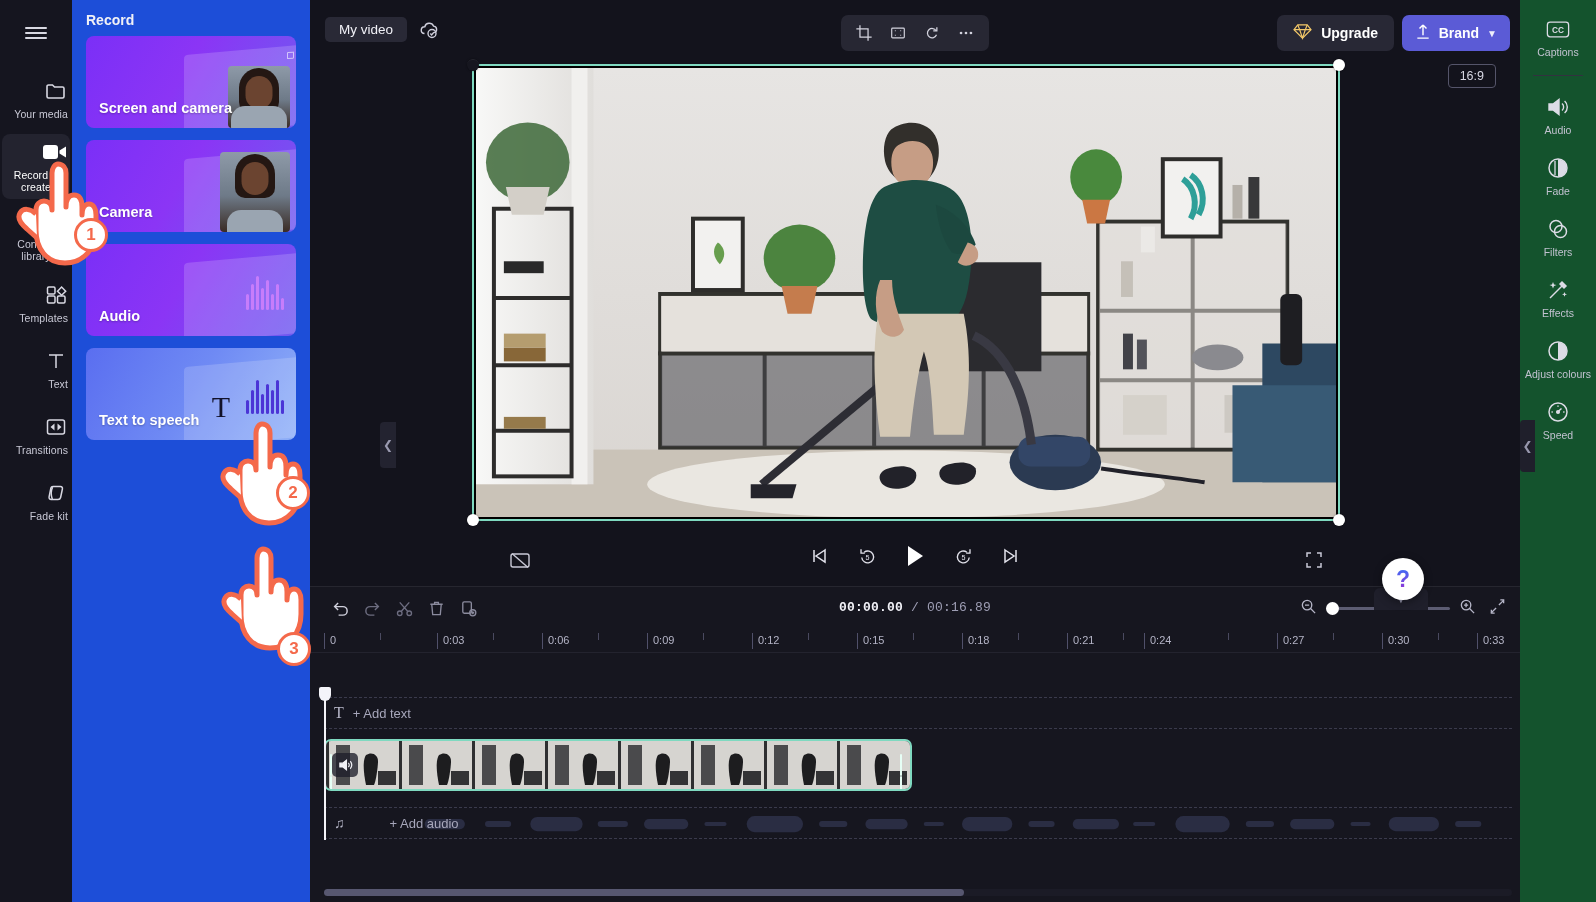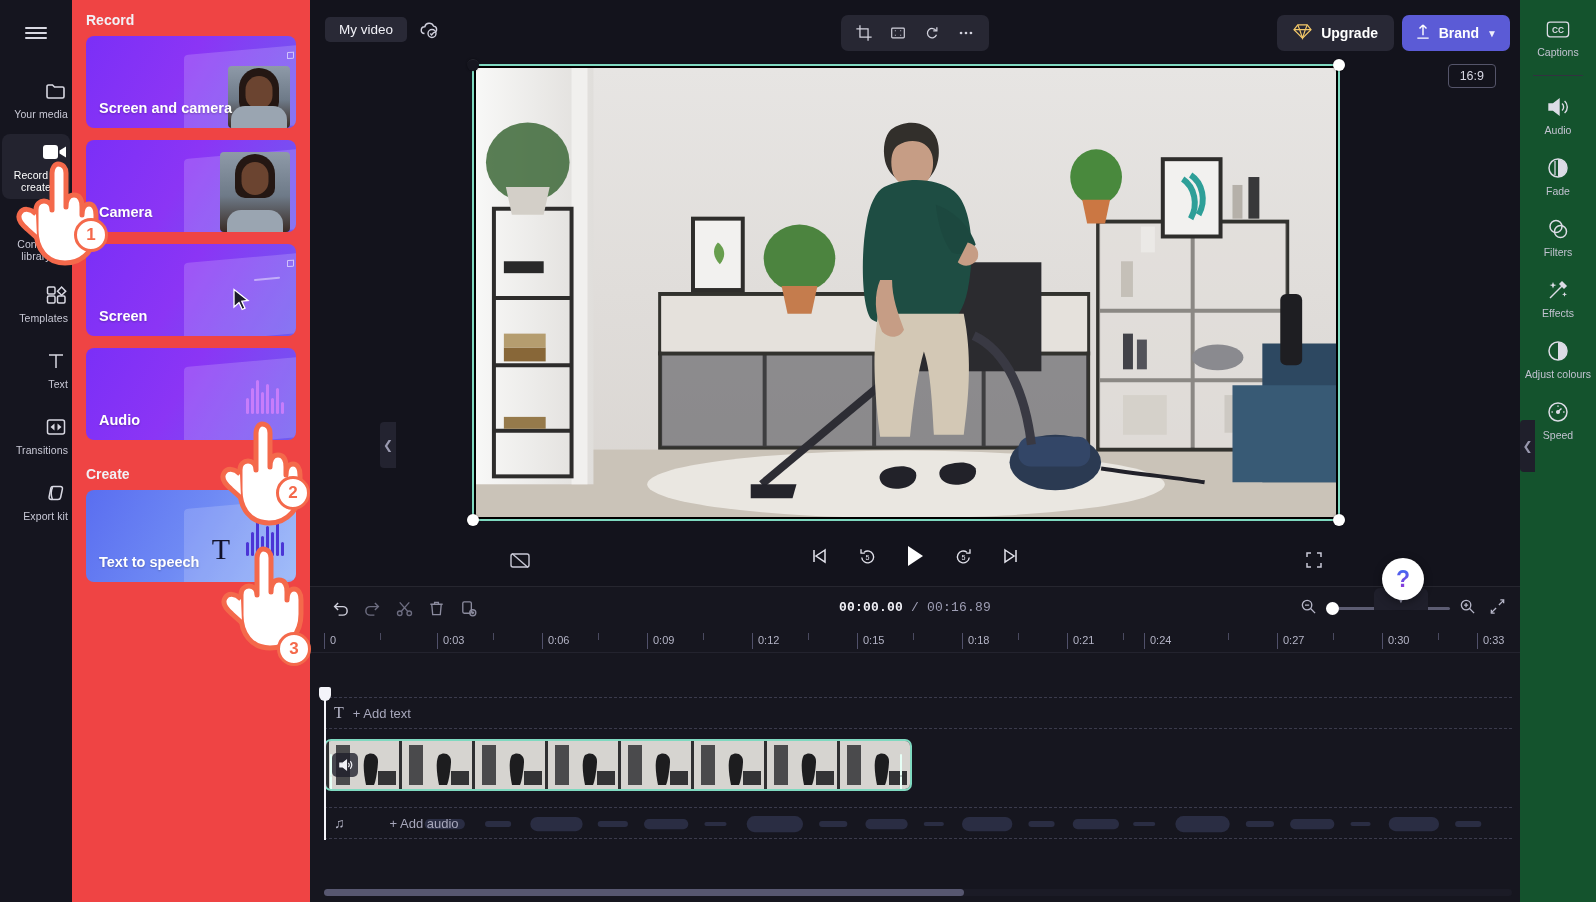--- a/index.html
+++ b/index.html
@@ -35,21 +35,21 @@
   .rail-item .ic { height: 24px; display: flex; align-items: center; justify-content: center; margin-bottom: 5px; }
   .rail-item .lbl {
     font-size: 10.5px; line-height: 12px; color: #c9c9d6; text-align: center;
     letter-spacing: .1px;
   }
   .rail-item.active .lbl { color: #ffffff; }
 
   
   .panel {
     position: absolute; left: 72px; top: 0; width: 238px; height: 902px;
-    background: #ef4444;
+    background: #1d4ed8;
   }
   .panel-h {
     font-size: 14px; font-weight: bold; color: #f1f1f6;
     padding: 12px 0 8px 14px;
   }
   .panel-h.second { padding-top: 14px; }
   .card {
     position: relative; margin: 0 14px 12px 14px; height: 92px;
     border-radius: 8px; overflow: hidden; cursor: pointer;
     background: linear-gradient(120deg,#7b2ff7 0%, #8b35f5 45%, #6f5bf0 100%);
@@ -307,21 +307,21 @@
       <span class="lbl">Transitions</span>
     </div>
 
     <div class="rail-item">
       <span class="ic">
         <svg width="24" height="24" viewBox="0 0 24 24" fill="none" stroke="#d8d8e2" stroke-width="1.5">
             <path d="M9 5.5h7.5c1.4 0 2.2 1.2 1.9 2.5l-1.8 8.5c-.3 1.3-1.4 2-2.6 2H7.2c-1.5 0-2.4-1.2-2.1-2.6L6.9 7c.2-.9 1.1-1.5 2.1-1.5z"></path>
             <path d="M8.6 6.2C7.2 9 6.8 14 8.3 18.3"></path>
           </svg>
       </span>
-      <span class="lbl">Export kit</span>
+      <span class="lbl">Fade kit</span>
     </div>
   </div>
 
   <div class="panel">
     <div class="panel-h">Record</div>
 
     <div class="card">
       <div class="thumb">
           <i class="tdot"></i>
           <i class="tline"></i>
@@ -337,49 +337,36 @@
     <div class="card">
       <div class="thumb"></div>
       <div class="face big">
           <i class="hair"></i>
           <i class="skin"></i>
           <i class="body"></i>
         </div>
       <div class="ctitle">Camera</div>
     </div>
 
-    <div class="card">
-      <div class="thumb">
-          <i class="tdot"></i>
-          <i class="tline"></i>
-        </div>
-      <div class="arrowcur">
-        <svg width="20" height="24" viewBox="0 0 20 24">
-            <path d="M2 1.5 16 12.5l-6.2.7 3.2 7-2.8 1.3-3.2-7L2 19z" fill="#1c1c28" stroke="#fff" stroke-width="1.3"></path>
-          </svg>
-      </div>
-      <div class="ctitle">Screen</div>
-    </div>
 
     <div class="card">
       <div class="thumb"></div>
       <div class="wave">
         <i style="height:16px"></i>
           <i style="height:26px"></i>
           <i style="height:34px"></i>
           <i style="height:22px"></i>
           <i style="height:30px"></i>
           <i style="height:16px"></i>
           <i style="height:26px"></i>
           <i style="height:12px"></i>
       </div>
       <div class="ctitle">Audio</div>
     </div>
 
-    <div class="panel-h second">Create</div>
 
     <div class="card tts">
       <div class="thumb"></div>
       <div class="tglyph">T</div>
       <div class="wave blue">
         <i style="height:14px"></i>
           <i style="height:24px"></i>
           <i style="height:34px"></i>
           <i style="height:20px"></i>
           <i style="height:30px"></i>

